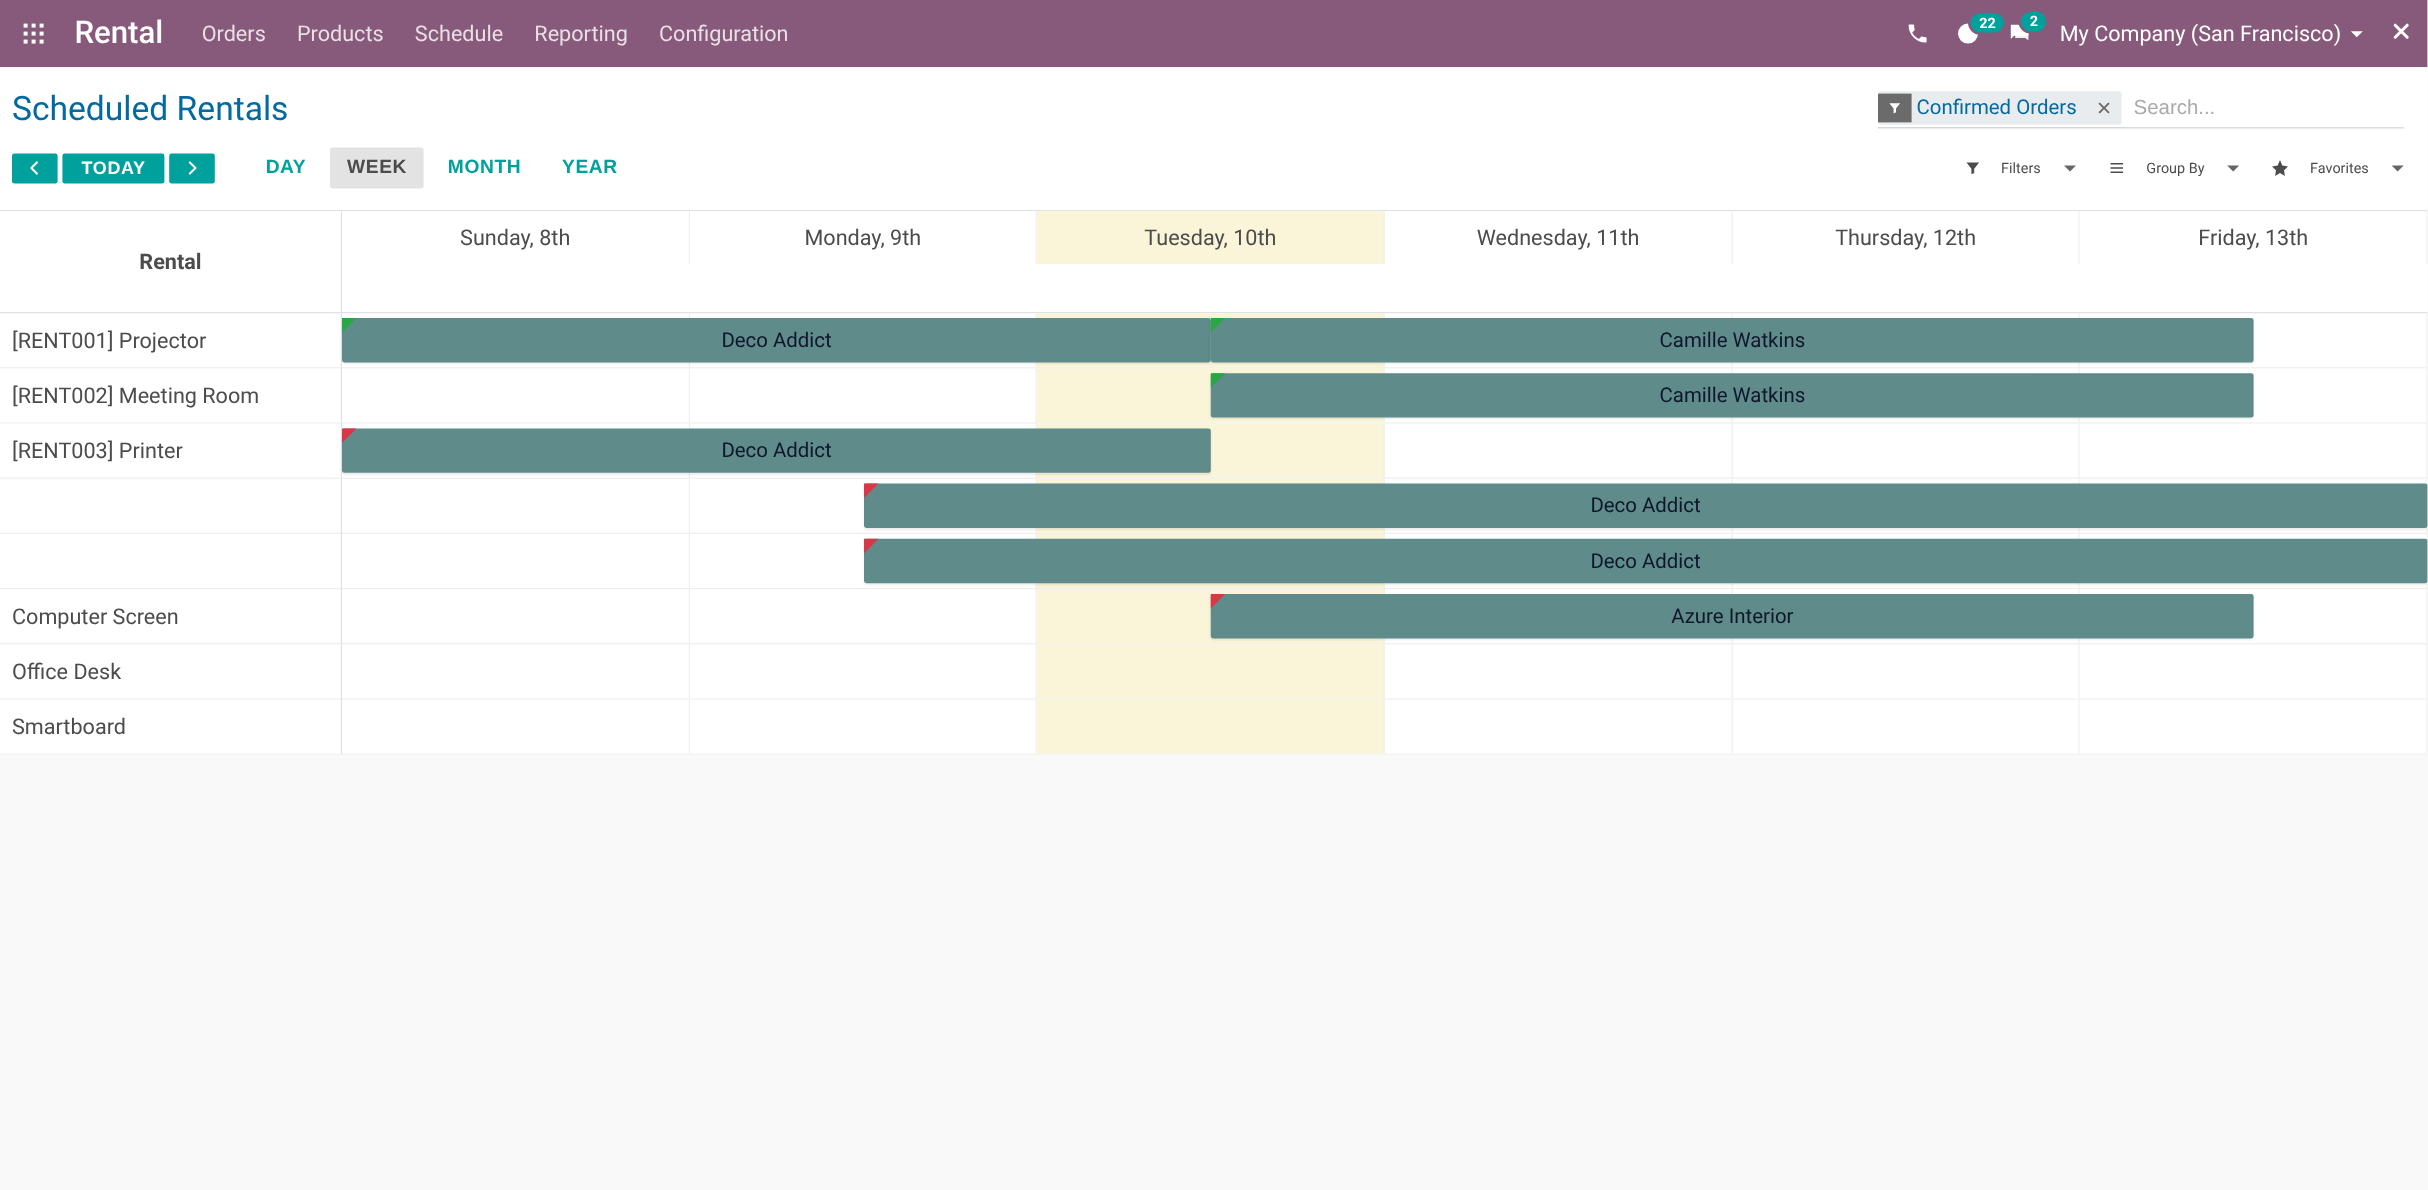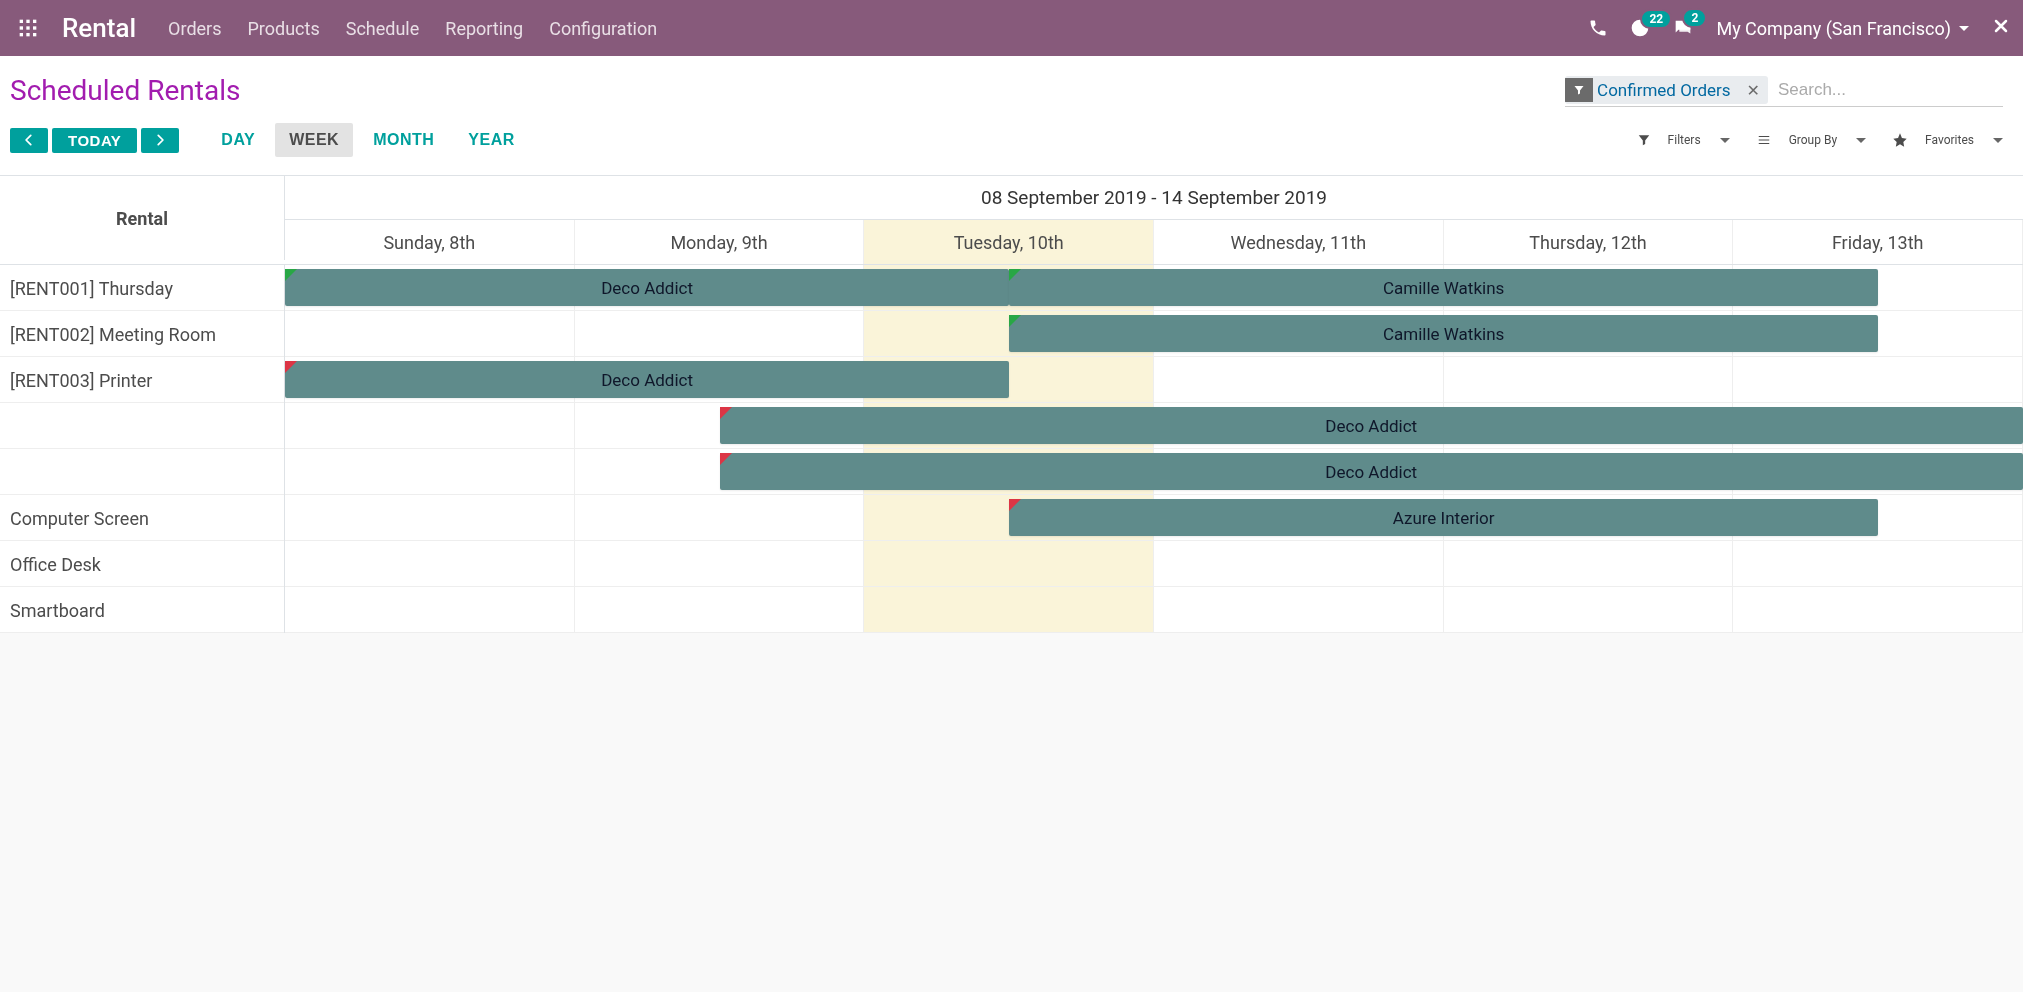--- a/index.html
+++ b/index.html
@@ -15,21 +15,21 @@
     .nav-spacer { flex: 1; }
     .nav-right { display: flex; align-items: center; gap: 22px; }
     .nav-icon-btn { position: relative; display: flex; align-items: center; justify-content: center; cursor: pointer; }
     .badge-count { position: absolute; top: -9px; left: 10px; background: #00a09d; color: #fff; font-size: 12px; border-radius: 10px; padding: 1px 7px; font-weight: 700; border: 2px solid #875a7b; }
     .company-sel { color: #fff; font-size: 18px; display: flex; align-items: center; gap: 6px; cursor: pointer; }
     .close-x { color: #fff; cursor: pointer; }
 
     
     .subheader { background: #fff; padding: 18px 20px 0 10px; border-bottom: 1px solid #dee2e6; }
     .subheader-row1 { display: flex; align-items: center; justify-content: space-between; padding: 0 0 10px 0; }
-    .page-title { font-size: 28px; color: #a21caf; font-weight: 400; }
+    .page-title { font-size: 28px; color: #0369a1; font-weight: 400; }
     .search-wrap { display: flex; align-items: center; border-bottom: 1px solid #ccc; min-width: 430px; }
     .filter-chip { background: #e9ecef; display: inline-flex; align-items: center; border-radius: 3px; overflow: hidden; margin-right: 6px; }
     .filter-chip .chip-icon { background: #6b6b6b; color: #fff; padding: 6px 8px; display: flex; align-items: center; }
     .filter-chip .chip-label { padding: 4px 8px 4px 4px; color: #0369a1; font-size: 17px; }
     .filter-chip .chip-x { padding: 0 8px; color: #6b6b6b; cursor: pointer; font-size: 16px; }
     .search-input { border: none; outline: none; font-size: 17px; padding: 6px 4px; flex: 1; color: #666; }
     .search-input::placeholder { color: #aaa; }
 
     .subheader-row2 { display: flex; align-items: center; justify-content: space-between; padding: 6px 0 18px 0; }
     .nav-ctrl { display: flex; align-items: center; gap: 28px; }
@@ -190,34 +190,33 @@
     </div>
   </div>
 </div>
 
 <div class="gantt">
   <div class="gantt-header">
     <div class="gantt-side-head">
       <span class="gantt-side-head-label">Rental</span>
     </div>
     <div class="gantt-cols-head">
-      <div class="date-range-row">08 September 2019 - 14 September 2019</div>
       <div class="days-row" id="gantt-days-row">
           <div class="day-col">Sunday, 8th</div>
           <div class="day-col">Monday, 9th</div>
           <div class="day-col today">Tuesday, 10th</div>
           <div class="day-col">Wednesday, 11th</div>
           <div class="day-col">Thursday, 12th</div>
           <div class="day-col">Friday, 13th</div>
         </div>
     </div>
   </div>
   <div class="gantt-body">
     <div class="gantt-side" id="gantt-side">
-        <div class="res-row">[RENT001] Thursday</div>
+        <div class="res-row">[RENT001] Projector</div>
         <div class="res-row">[RENT002] Meeting Room</div>
         <div class="res-row">[RENT003] Printer</div>
         <div class="res-row"></div>
         <div class="res-row"></div>
         <div class="res-row">Computer Screen</div>
         <div class="res-row">Office Desk</div>
         <div class="res-row">Smartboard</div>
       </div>
     <div class="gantt-grid" id="gantt-grid">
         <div class="grid-row">

